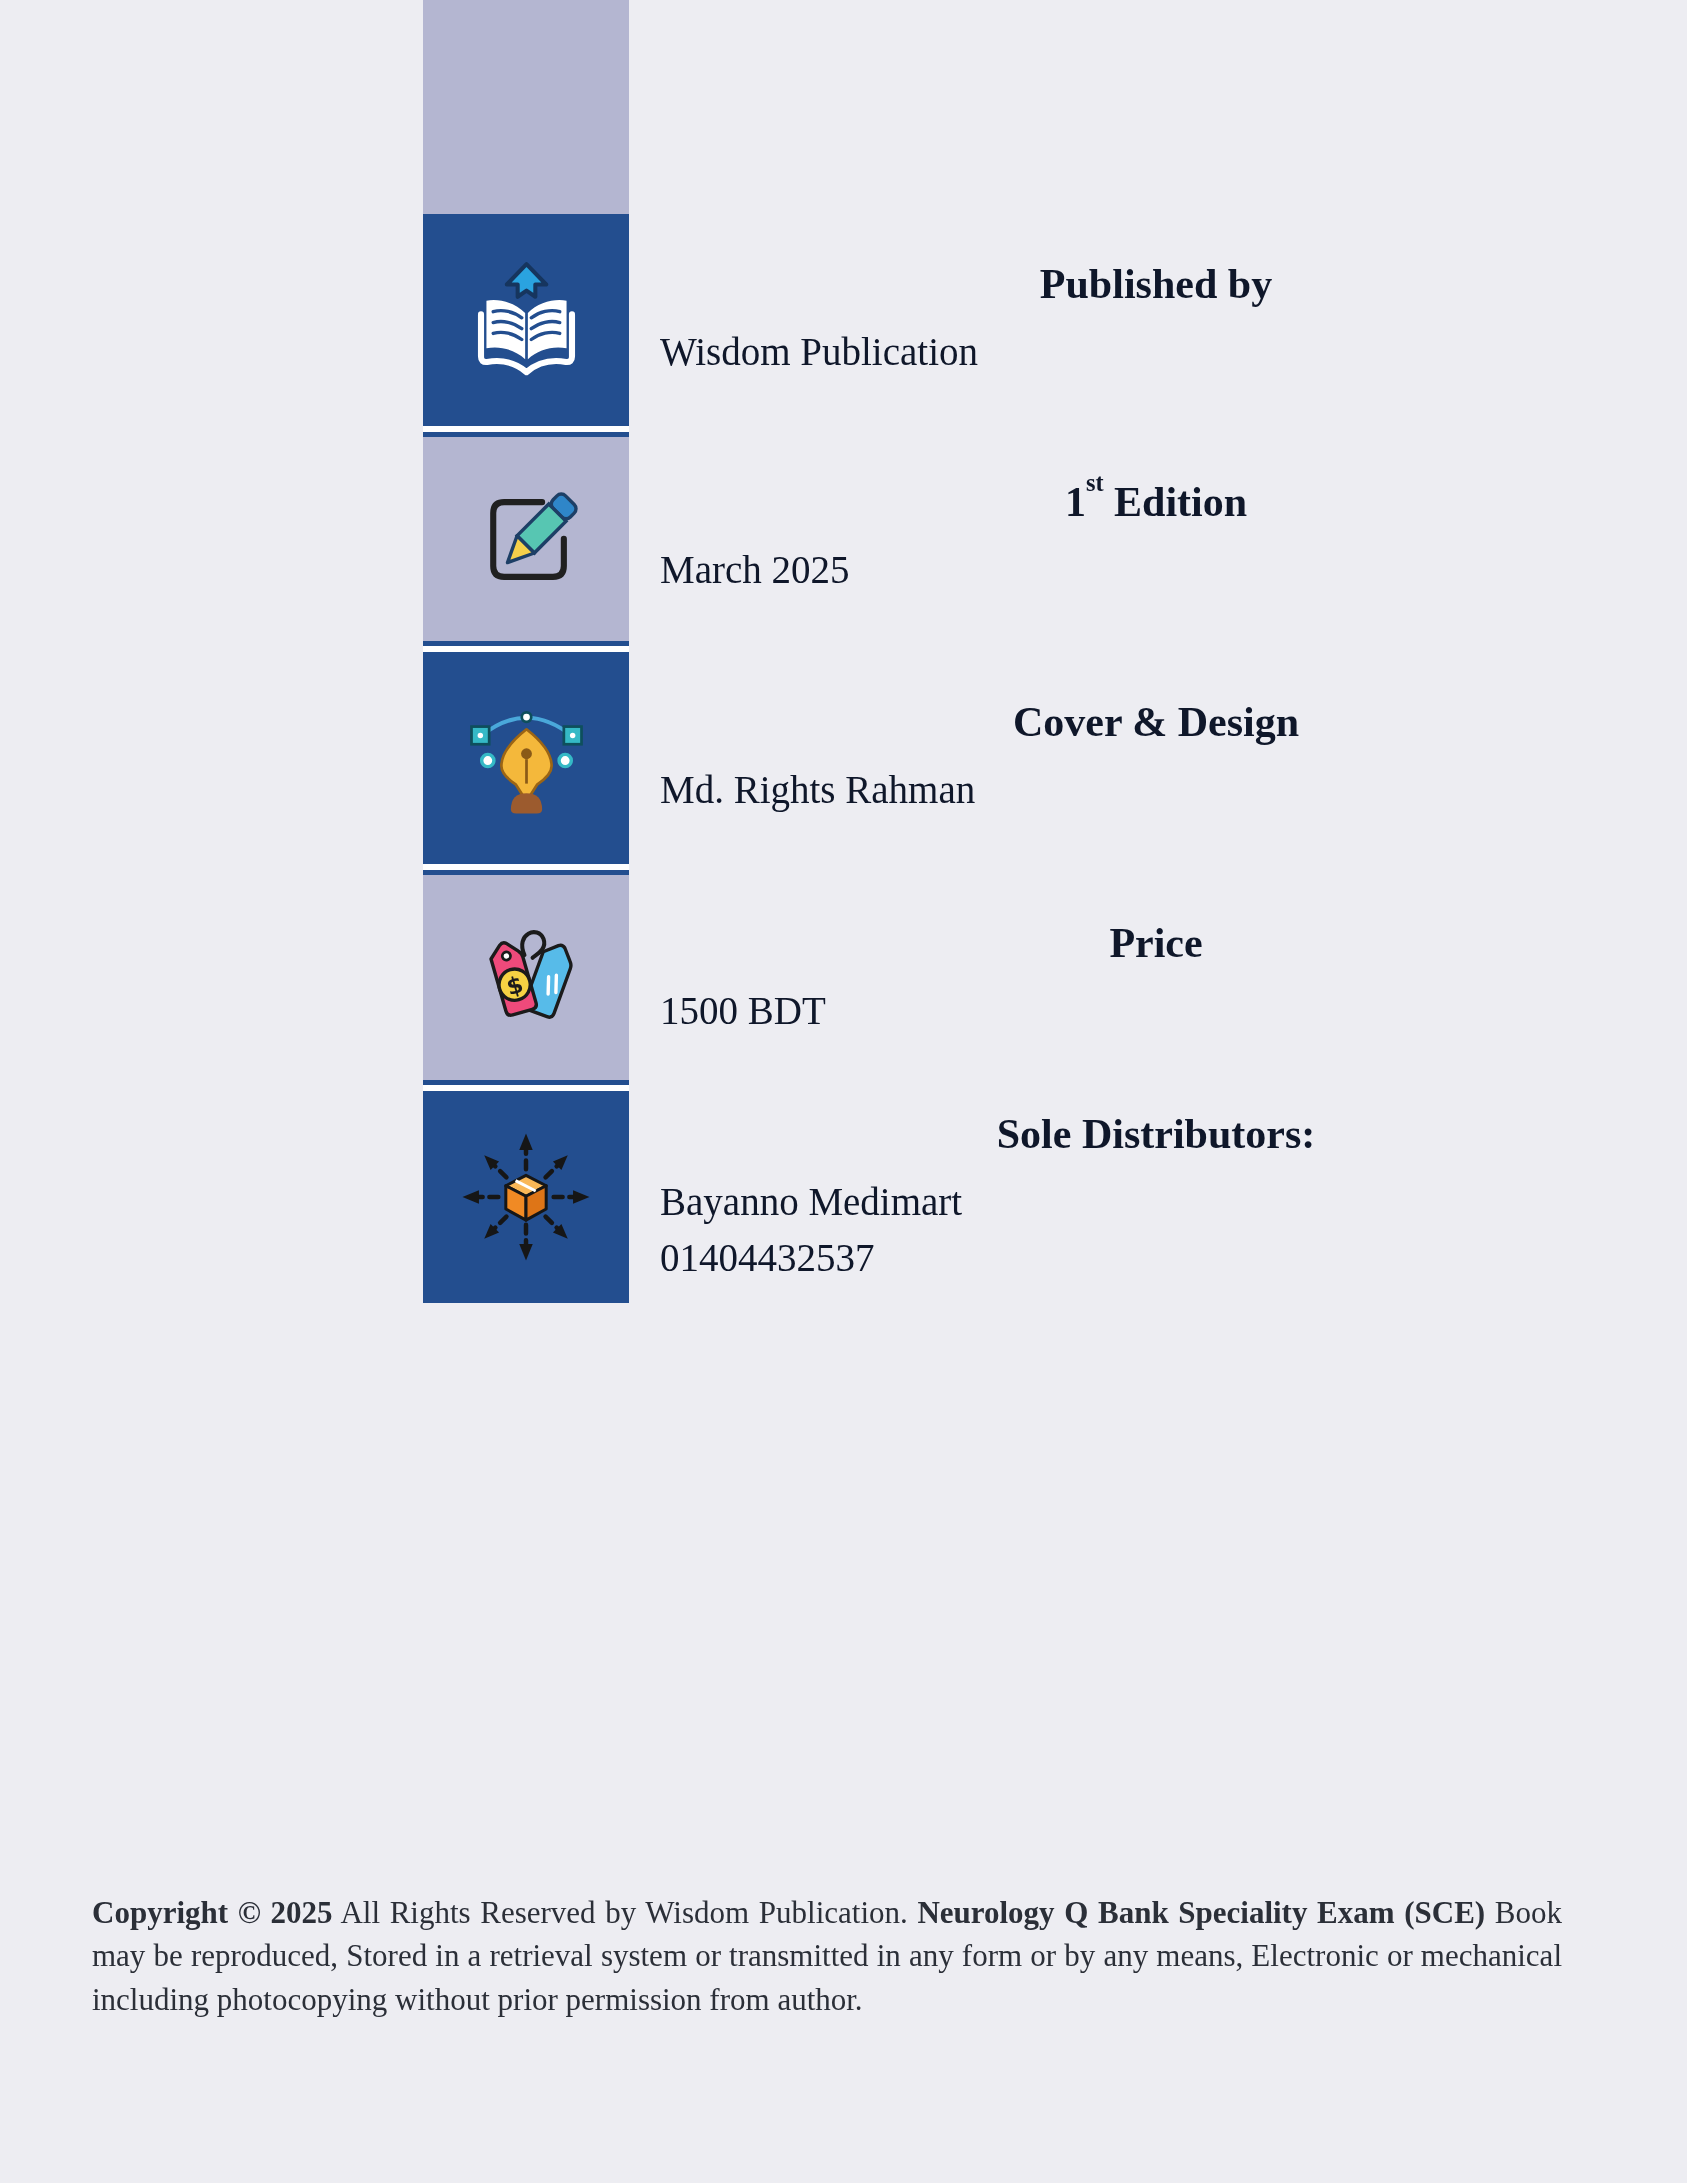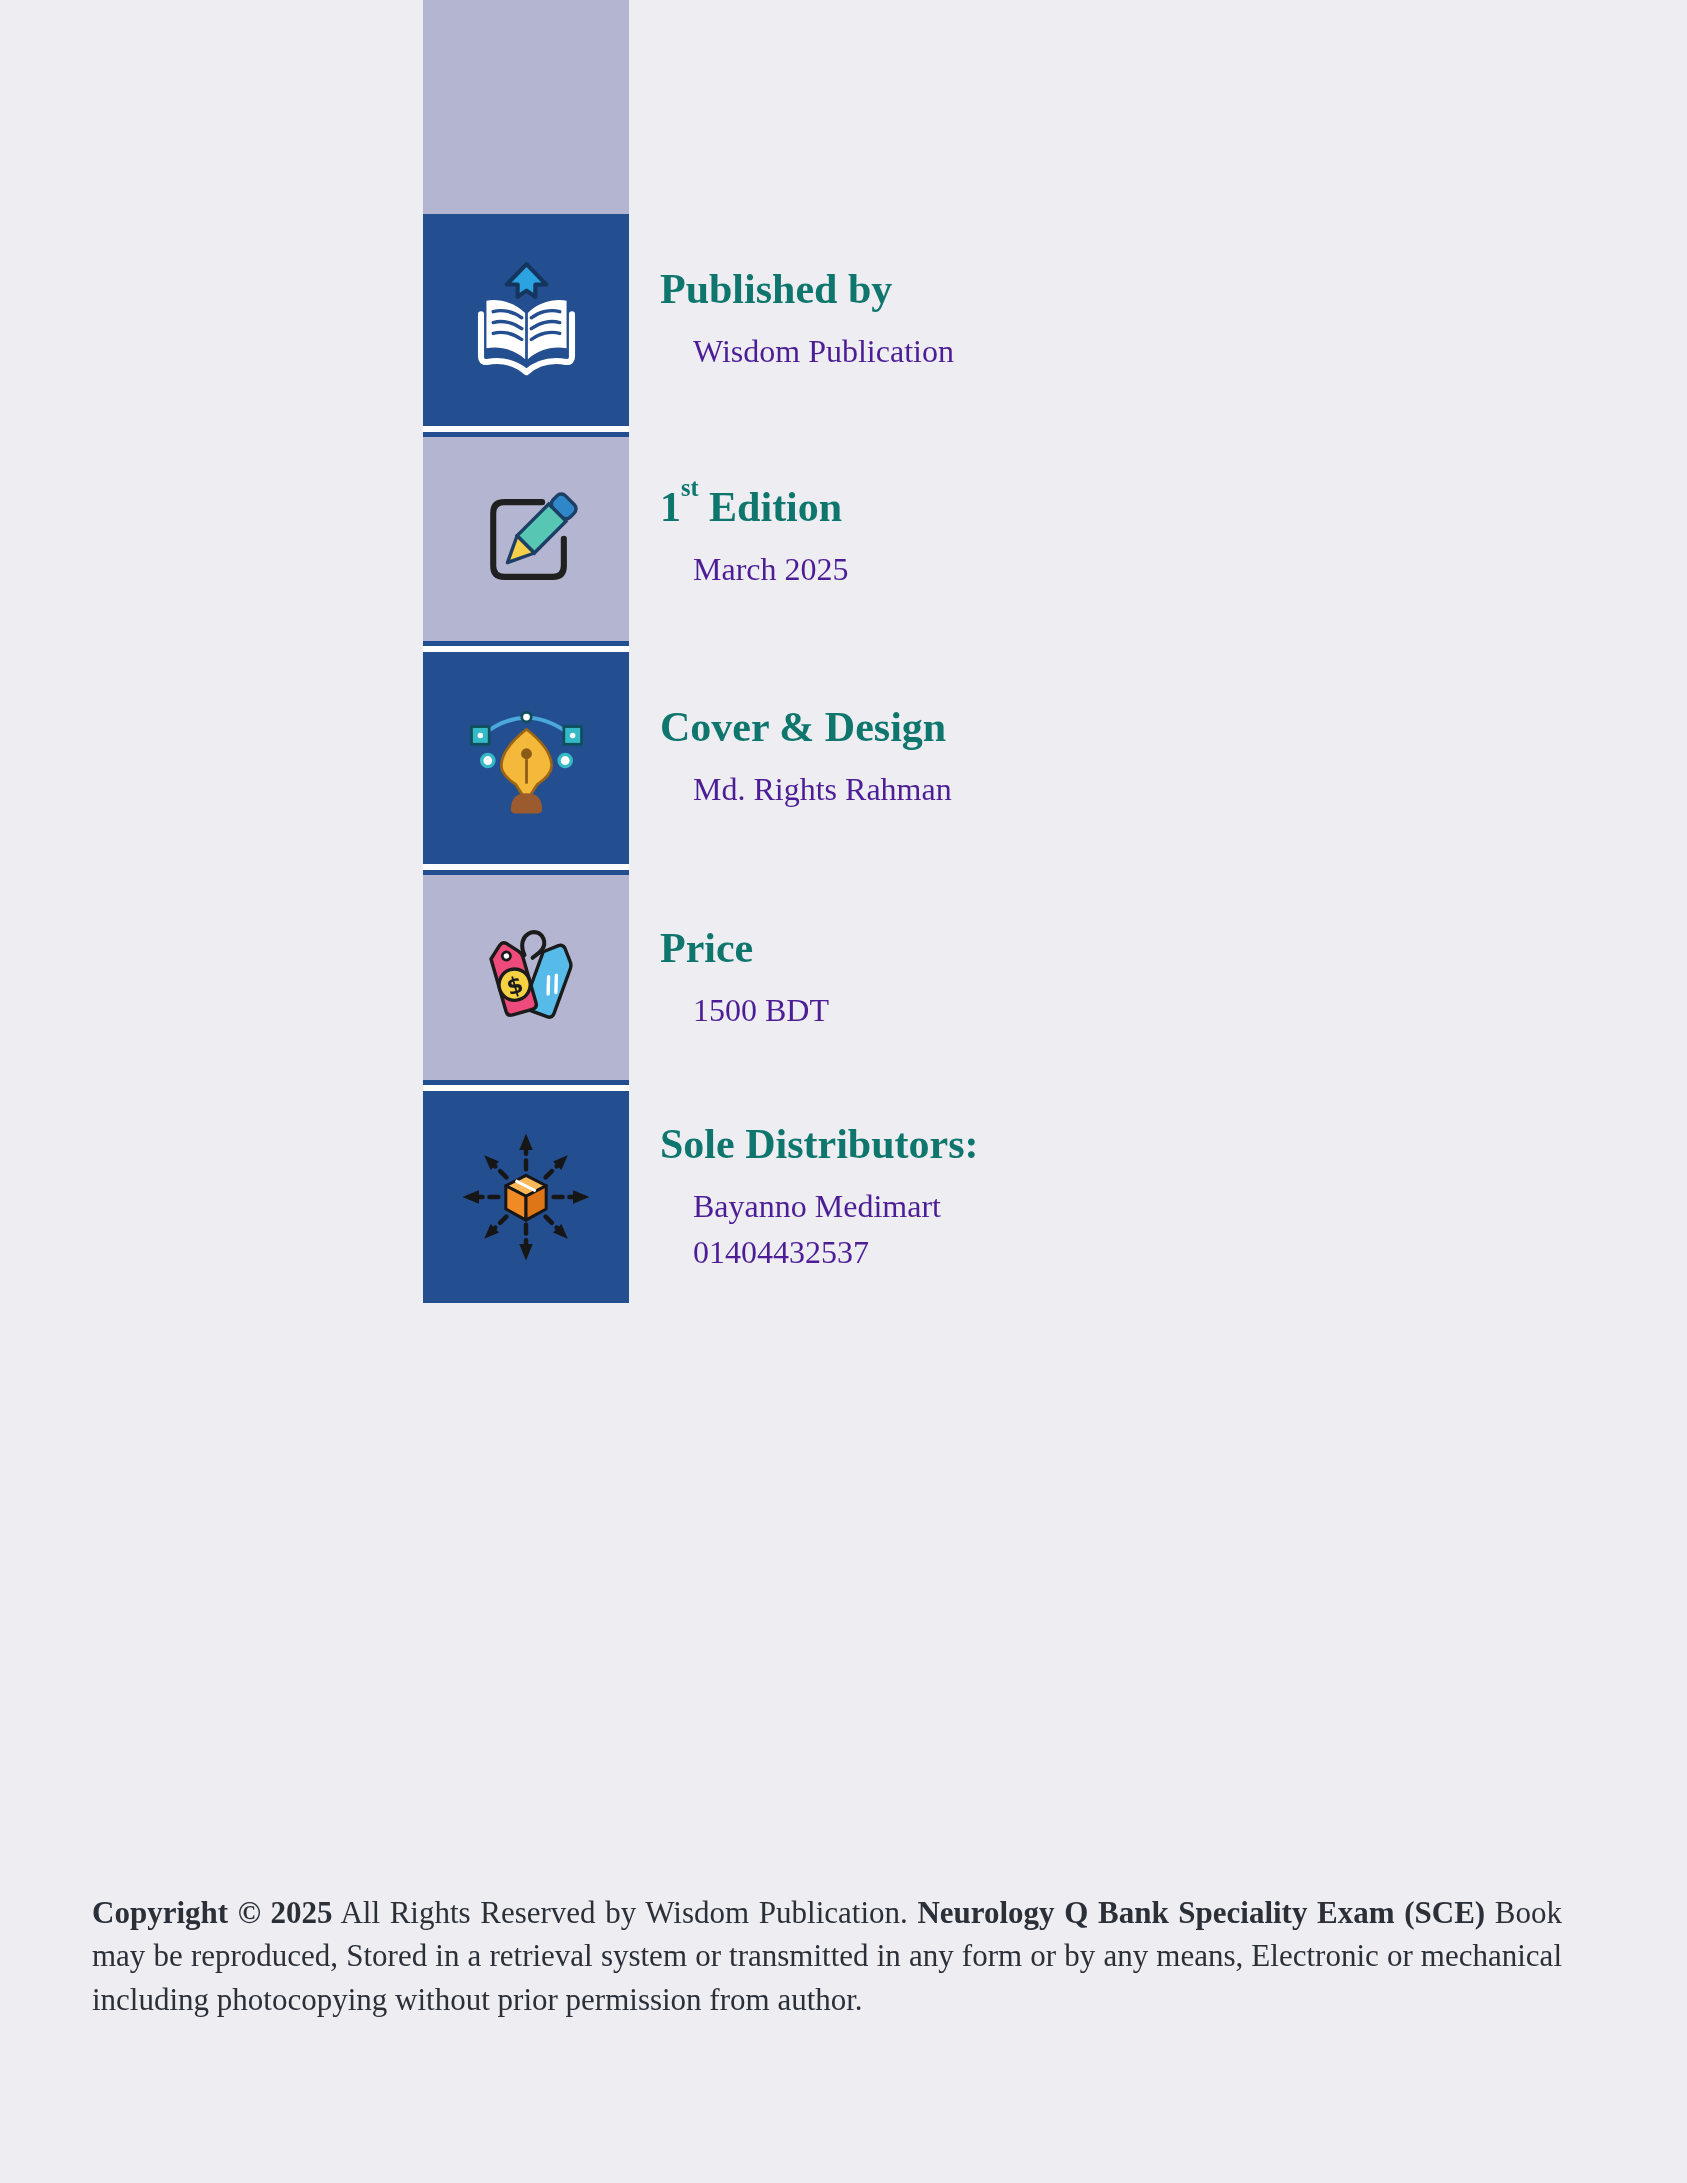--- a/index.html
+++ b/index.html
@@ -18,22 +18,22 @@
   .h-navy{height:212px;}
   .h-navy2{height:212px;}
   .h-lav{height:204px;}
   .h-lav2{height:205px;}
   .section{position:absolute;left:660px;width:992px;display:flex;flex-direction:column;justify-content:center;}
   .sec-1{top:214px;height:212px;}
   .sec-2{top:431px;height:215px;}
   .sec-3{top:652px;height:212px;}
   .sec-4{top:871px;height:216px;}
   .sec-5{top:1092px;height:212px;}
-  .heading{font-size:42px;font-weight:bold;color:#0f766e;line-height:1.1;margin:0 0 17px 0;}
-  .subline{font-size:32px;color:#4c1d95;line-height:1.42;margin-left:33px;}
+  .heading{font-size:42px;font-weight:bold;color:#0f172a;line-height:1.1;margin:0 0 17px 0;text-align:center;}
+  .subline{font-size:39px;color:#0f172a;line-height:1.42;}
   sup.ord{font-size:58%;position:relative;top:-0.42em;}
   .copyright{
     position:absolute;left:92px;top:1891px;width:1470px;
     font-size:31px;line-height:1.4;color:#2b2f38;text-align:justify;margin:0;
   }
   .copyright b{font-weight:bold;}
   svg{display:block;}
 </style>
 </head>
 <body>

